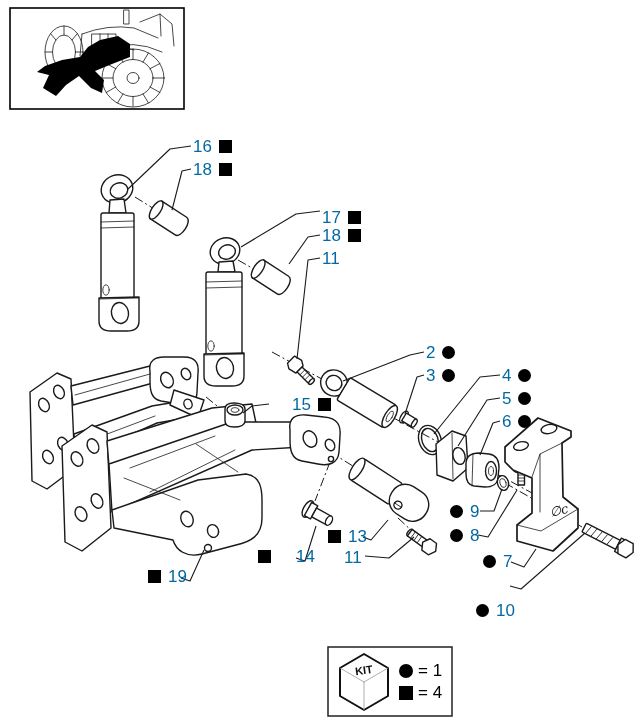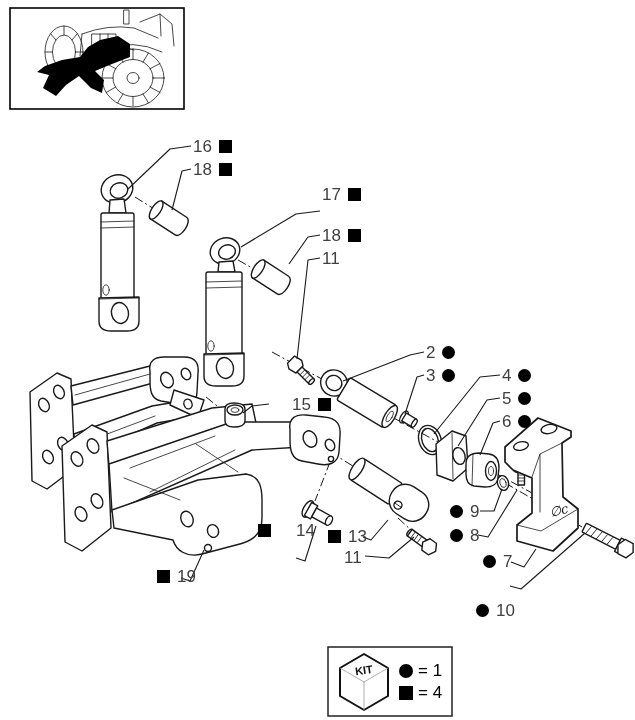--- a/index.html
+++ b/index.html
@@ -11,21 +11,21 @@
   .fwB{fill:#fff;stroke:#1a1a1a;stroke-width:1.7;stroke-linejoin:round;stroke-linecap:round;}
   .th{fill:none;stroke:#1a1a1a;stroke-width:.8;stroke-linejoin:round;stroke-linecap:round;}
   .nf{fill:none;stroke:#1a1a1a;stroke-width:1.4;}
   .ld{fill:none;stroke:#1a1a1a;stroke-width:1.1;stroke-linejoin:round;}
   .dd{fill:none;stroke:#1a1a1a;stroke-width:1;stroke-dasharray:9 3 2 3;}
   .blk{fill:#000;stroke:none;}
   .gray{stroke:#9a9a9a;}
   
   #callout-layer{position:absolute;left:0;top:0;width:635px;height:720px;pointer-events:none;}
   .callout{position:absolute;display:flex;align-items:center;gap:7px;
-           font-size:17px;line-height:1;color:#404040;white-space:nowrap;}
+           font-size:17px;line-height:1;color:#0369a1;white-space:nowrap;}
   .marker-square{width:13px;height:13px;background:#000;display:inline-block;flex:0 0 auto;}
   .marker-dot{width:13px;height:13px;background:#000;border-radius:50%;display:inline-block;flex:0 0 auto;}
   
   .legend-row{position:absolute;display:flex;align-items:center;gap:5px;font-size:17px;line-height:1;}
   .legend-row .marker-dot,.legend-row .marker-square{width:14px;height:14px;}
 </style>
 </head>
 <body>
 
 <div class="stage">
@@ -296,21 +296,21 @@
 
   <div id="callout-layer">
       <div class="callout" style="left: 193px; top: 138px;">
         <span>16</span>
         <span class="marker-square"></span>
       </div>
       <div class="callout" style="left: 193px; top: 161px;">
         <span>18</span>
         <span class="marker-square"></span>
       </div>
-      <div class="callout" style="left: 322px; top: 186px;">
+      <div class="callout" style="left: 322px; top: 209px;">
         <span>17</span>
         <span class="marker-square"></span>
       </div>
       <div class="callout" style="left: 322px; top: 227px;">
         <span>18</span>
         <span class="marker-square"></span>
       </div>
       <div class="callout" style="left: 322px; top: 250px;">
         <span>11</span>
       </div>
@@ -351,28 +351,28 @@
         <span>7</span>
       </div>
       <div class="callout" style="left: 476px; top: 602px;">
         <span class="marker-dot"></span>
         <span>10</span>
       </div>
       <div class="callout" style="left: 328px; top: 528px;">
         <span class="marker-square"></span>
         <span>13</span>
       </div>
-      <div class="callout" style="left: 258px; top: 522px; gap: 25px;">
+      <div class="callout" style="left: 258px; top: 548px; gap: 25px;">
         <span class="marker-square"></span>
         <span>14</span>
       </div>
       <div class="callout" style="left: 344px; top: 549px;">
         <span>11</span>
       </div>
-      <div class="callout" style="left: 148px; top: 568px; margin-left: 9px;">
+      <div class="callout" style="left: 148px; top: 568px;">
         <span class="marker-square"></span>
         <span>19</span>
       </div>
     </div>
 
   <div class="legend-row" style="left:399px;top:662px;">
     <span class="marker-dot"></span>
     <span>= 1</span>
   </div>
   <div class="legend-row" style="left:399px;top:684px;">

